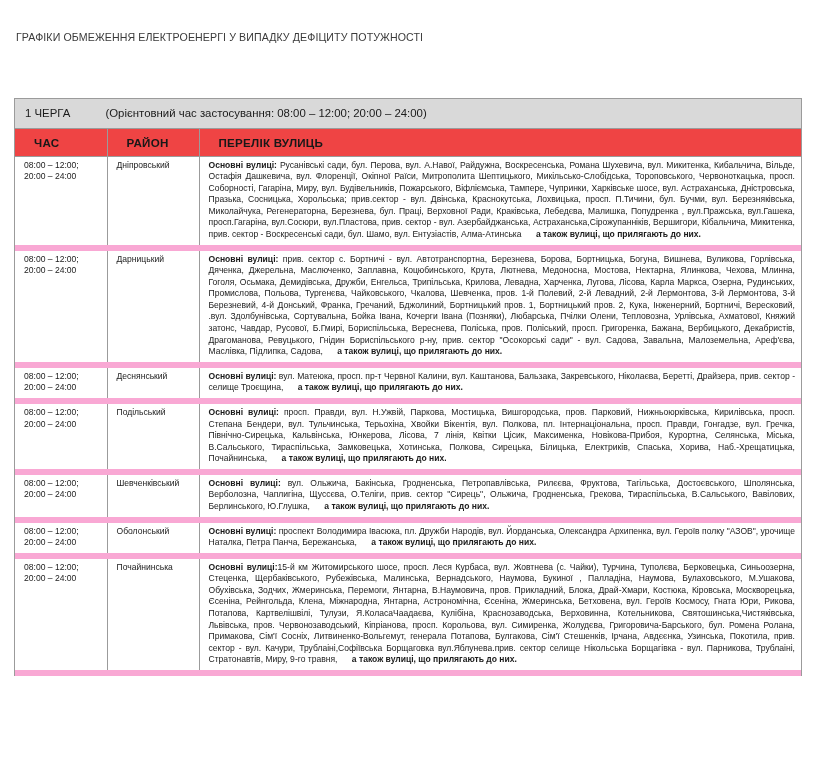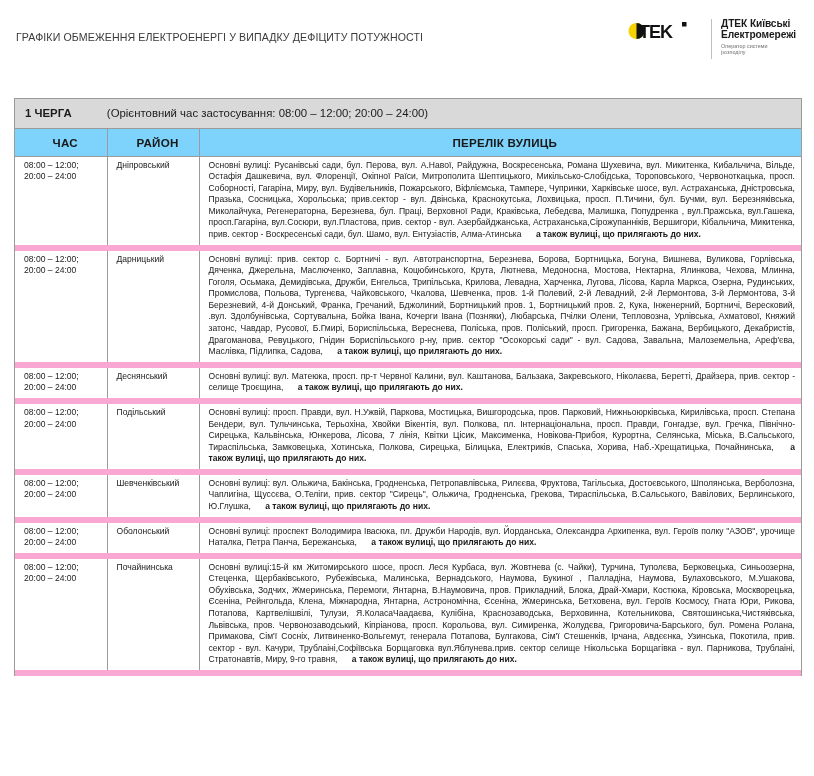--- a/index.html
+++ b/index.html
@@ -85,35 +85,35 @@
     border-bottom: none;
   }
   .queue-band {
     background: #d9d9d9;
     border-bottom: 1px solid #9b9b9b;
     padding: 8px 0 8px 10px;
     font-size: 11.4px;
     color: #1b1b1b;
     line-height: 1.1;
   }
-  .queue-band .q-name { font-weight: bold; }
+  .queue-band .q-name { font-weight: normal; }
   .queue-band .q-rest { font-weight: normal; padding-left: 16px; }
 
   table.sched {
     width: 100%;
     border-collapse: collapse;
     table-layout: fixed;
   }
   table.sched th {
-    background: #7dd3fc;
+    background: #ef4444;
     color: #181818;
     font-size: 11.6px;
     font-weight: bold;
-    text-align: center;
-    padding: 7px 0 7px 9px;
+    text-align: left;
+    padding: 7px 0 7px 19px;
     border-right: 1px solid #9b9b9b;
     border-bottom: 1px solid #9b9b9b;
     letter-spacing: 0.25px;
   }
   table.sched th:last-child { border-right: none; }
 
   table.sched td {
     border-right: 1px solid #9b9b9b;
     border-bottom: 6px solid #f9a8d4;
     vertical-align: top;
@@ -135,48 +135,31 @@
     padding-top: 3px;
   }
   td.district {
     font-size: 8.6px;
     line-height: 1.4;
     padding-top: 3px;
     white-space: nowrap;
     margin-left: 28px;
   }
   td.streets { text-align: justify; padding-right: 8px; }
-  td.streets .lead { font-weight: normal; }
+  td.streets .lead { font-weight: bold; }
   td.streets .tail { font-weight: bold; padding-left: 12px; }
 </style>
 </head>
 <body>
 
 <div class="page">
 
   <div class="doc-header">
     <div class="doc-title">ГРАФІКИ ОБМЕЖЕННЯ ЕЛЕКТРОЕНЕРГІ У ВИПАДКУ ДЕФІЦИТУ ПОТУЖНОСТІ</div>
 
-    <div class="brand">
-      <div class="brand-logo">
-        <svg width="74" height="26" viewBox="0 0 148 52">
-          <circle cx="17" cy="26" r="16" fill="#f5d200"></circle>
-          <path d="M17 10 A16 16 0 0 1 17 42 Z" fill="#111111"></path>
-          <text x="22" y="39" font-family="Liberation Sans, sans-serif" font-size="36" font-weight="bold" fill="#111111" letter-spacing="-2">TEK</text>
-          <rect x="108" y="8" width="9" height="9" fill="#111111"></rect>
-        </svg>
-      </div>
-      <div class="brand-rule"></div>
-      <div class="brand-text">
-        <div class="brand-line1">ДТЕК Київські</div>
-        <div class="brand-line2">Електромережі</div>
-        <div class="brand-sub">Оператор системи</div>
-        <div class="brand-sub" style="margin-top:0">розподілу</div>
-      </div>
-    </div>
   </div>
 
   <div class="table-wrap">
 
     <div class="queue-band">
       <span class="q-name">1 ЧЕРГА</span><span class="q-rest">&nbsp;</span><span class="q-rest">(Орієнтовний час застосування:  08:00 – 12:00;  20:00 – 24:00)</span>
     </div>
 
     <table class="sched">
       <colgroup>

